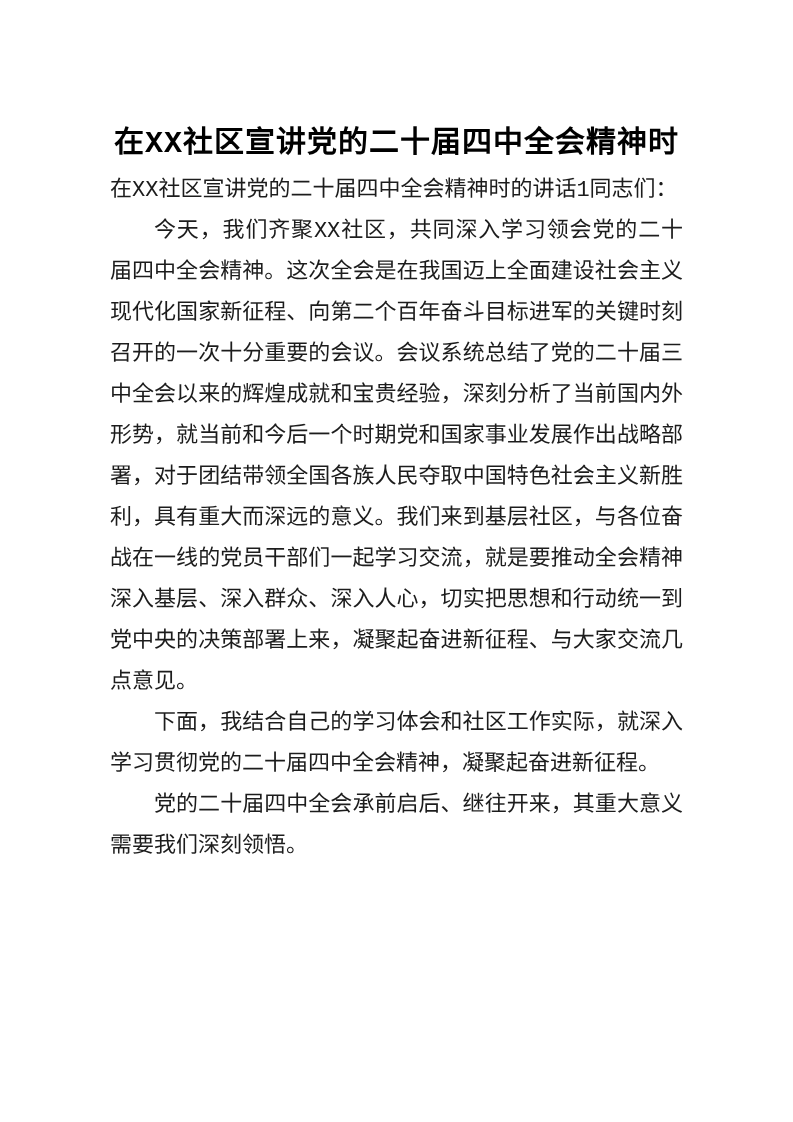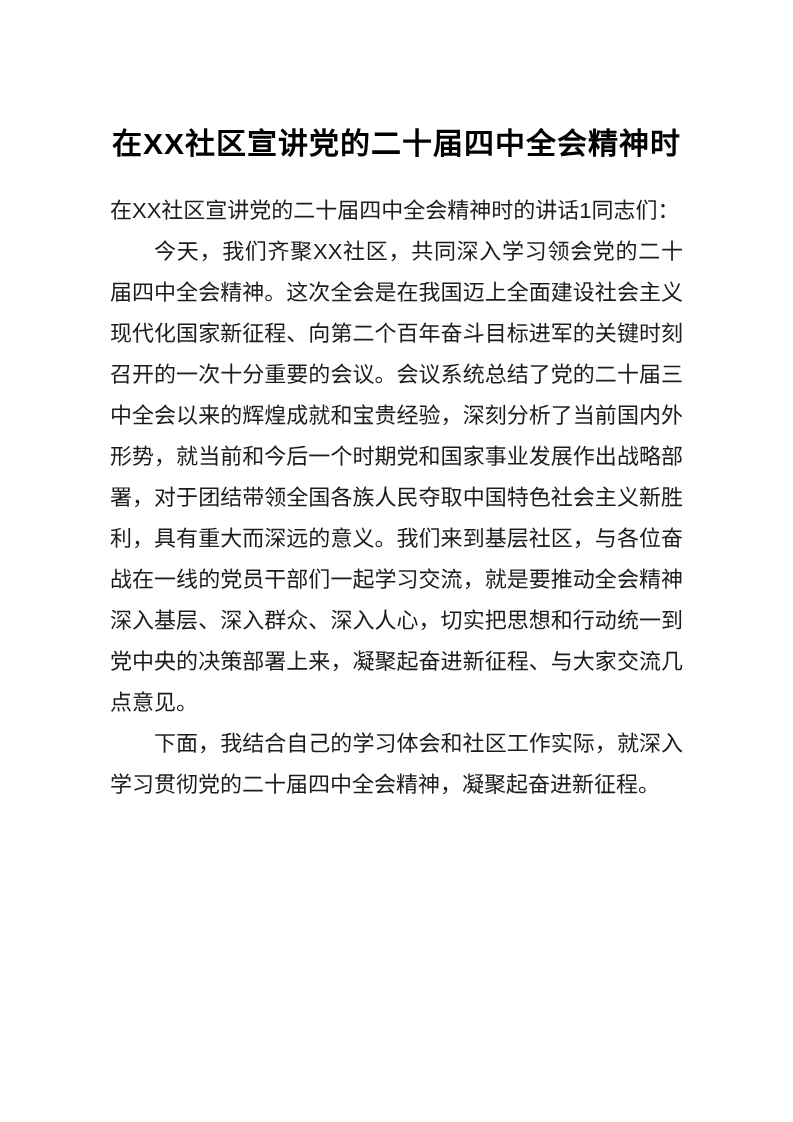--- a/index.html
+++ b/index.html
@@ -7,35 +7,34 @@
     padding: 0;
     background: #ffffff;
   }
   .page {
     position: relative;
     width: 793px;
     height: 1069px;
     margin: 0 auto;
     background: #ffffff;
     overflow: hidden;
-    font-family: Liberation Sans, sans-serif;
+    font-family: Liberation Mono, monospace;
   }
   .content {
     padding: 118px 110px 0 110px;
   }
   .doc-title {
     color: #000000;
     font-size: 30px;
     font-weight: 700;
     line-height: 52px;
     text-align: center;
     letter-spacing: 1px;
   }
   .doc-body {
-    margin-top: 20px;
   }
   .para {
     margin: 0;
     color: #1c1c1c;
     font-size: 22px;
     line-height: 41px;
     text-align: justify;
     text-justify: inter-ideograph;
     word-break: break-all;
   }
@@ -50,16 +49,17 @@
   <div class="content">
 
     <div class="doc-title">
       <div>在XX社区宣讲党的二十届四中全会精神时</div>
     </div>
 
     <div class="doc-body">
       <p class="para">在XX社区宣讲党的二十届四中全会精神时的讲话1同志们：</p>
       <p class="para indent">今天，我们齐聚XX社区，共同深入学习领会党的二十届四中全会精神。这次全会是在我国迈上全面建设社会主义现代化国家新征程、向第二个百年奋斗目标进军的关键时刻召开的一次十分重要的会议。会议系统总结了党的二十届三中全会以来的辉煌成就和宝贵经验，深刻分析了当前国内外形势，就当前和今后一个时期党和国家事业发展作出战略部署，对于团结带领全国各族人民夺取中国特色社会主义新胜利，具有重大而深远的意义。我们来到基层社区，与各位奋战在一线的党员干部们一起学习交流，就是要推动全会精神深入基层、深入群众、深入人心，切实把思想和行动统一到党中央的决策部署上来，凝聚起奋进新征程、与大家交流几点意见。</p>
       <p class="para indent">下面，我结合自己的学习体会和社区工作实际，就深入学习贯彻党的二十届四中全会精神，凝聚起奋进新征程。</p>
+      <p class="para indent">党的二十届四中全会承前启后、继往开来，其重大意义需要我们深刻领悟。</p>
     </div>
 
   </div>
 </div>
 
 </body></html>

